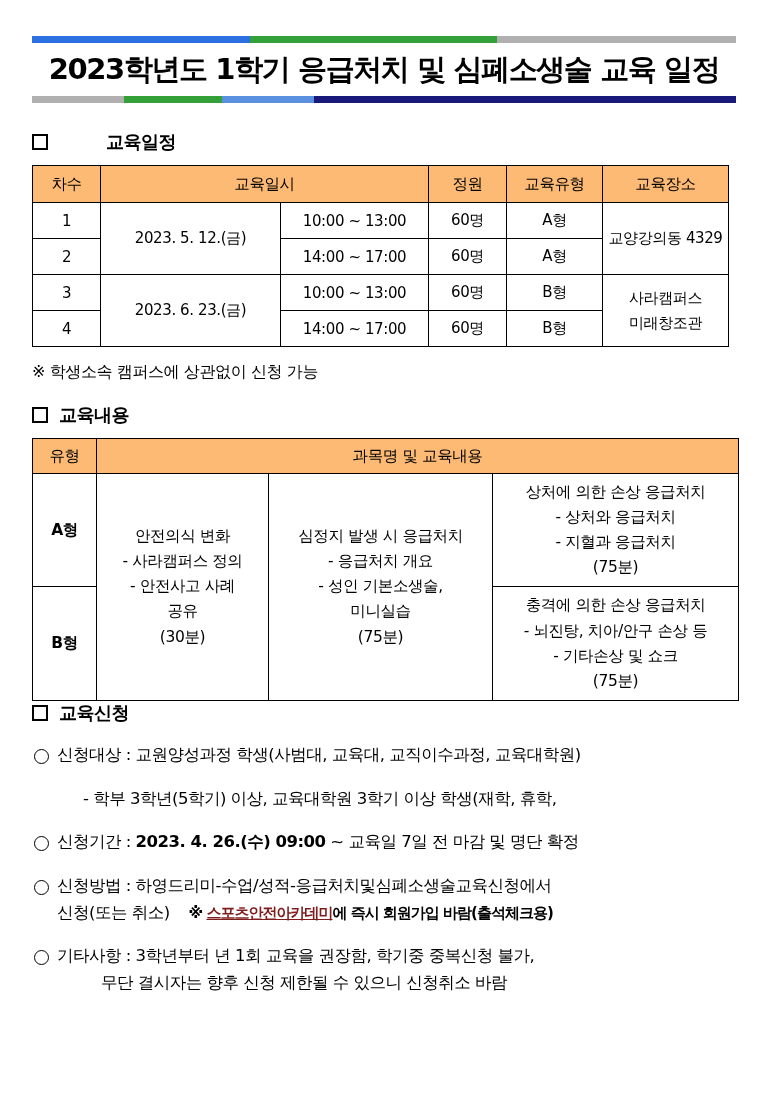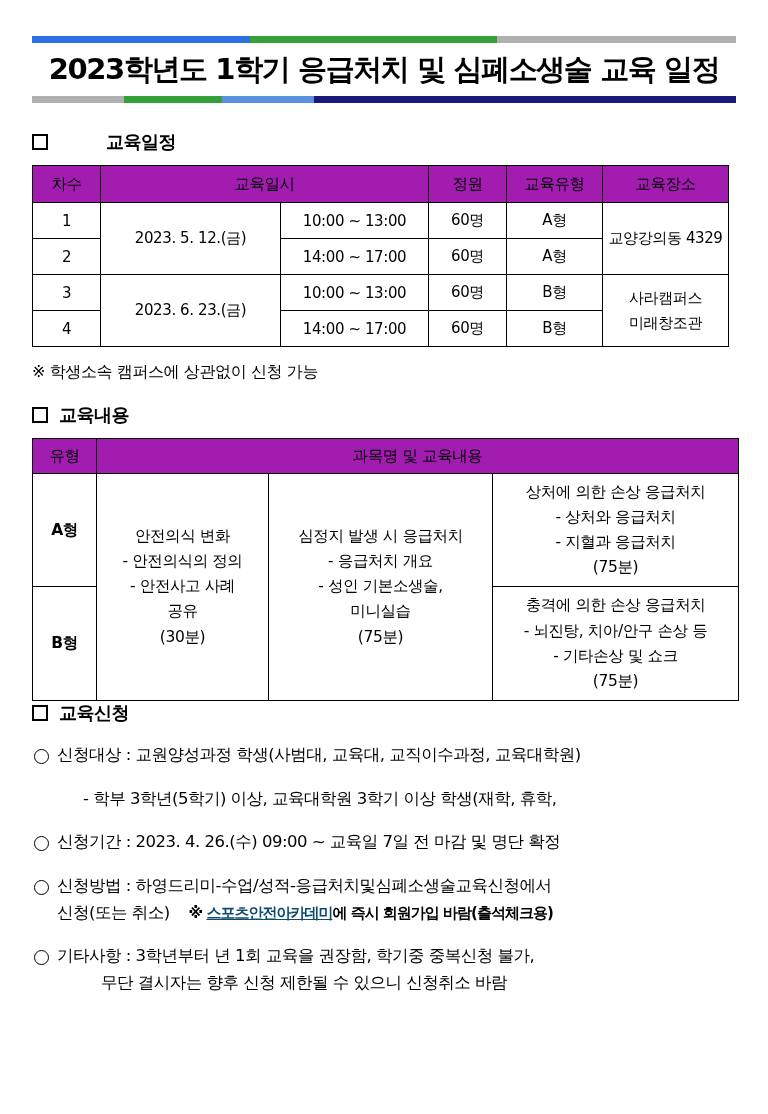--- a/index.html
+++ b/index.html
@@ -80,21 +80,21 @@
     table-layout: fixed;
   }
   table td, table th {
     border: 1px solid #000;
     text-align: center;
     vertical-align: middle;
     font-weight: normal;
     letter-spacing: -0.4px;
   }
   .t-head {
-    background: #a21caf;
+    background: #fdba74;
     font-weight: bold;
     border-radius: 12px;
   }
 
   
   #schedule-table {
     width: 696px;
     margin-top: 11px;
     font-size: 15px;
   }
@@ -141,24 +141,24 @@
     margin: 7px 8px 0 2px;
   }
   .apply-body { line-height: 1.62; }
   .apply-body .sub {
     display: block;
     padding-left: 18px;
     text-indent: -18px;
     margin-top: 17px;
   }
   .apply-body .cont { display: block; padding-left: 18px; }
-  .bold { font-weight: normal; margin-top: 18px; }
+  .bold { font-weight: bold; margin-top: 18px; }
   .tight { letter-spacing: -1px; font-weight: bold; font-size: 15px; }
   .link {
-    color: #0c4a6e;
+    color: #7f1d1d;
     text-decoration: underline;
     font-weight: bold;
   }
   .star { font-weight: bold; }
 </style>
 </head>
 <body>
 
 <div class="page">
 
@@ -254,21 +254,21 @@
     <tbody>
       <tr class="t-head">
         <td>유형</td>
         <td colspan="3">과목명 및 교육내용</td>
       </tr>
 
       <tr>
         <td style="height: 105px; font-weight: bold;">A형</td>
         <td rowspan="2" class="cell-stack">
           <div>안전의식 변화</div>
-          <div>- 안전의식의 정의</div>
+          <div>- 사라캠퍼스 정의</div>
           <div>- 안전사고 사례</div>
           <div>공유</div>
           <div>(30분)</div>
         </td>
         <td rowspan="2" class="cell-stack">
           <div>심정지 발생 시 응급처치</div>
           <div>- 응급처치 개요</div>
           <div>- 성인 기본소생술,</div>
           <div>미니실습</div>
           <div>(75분)</div>

